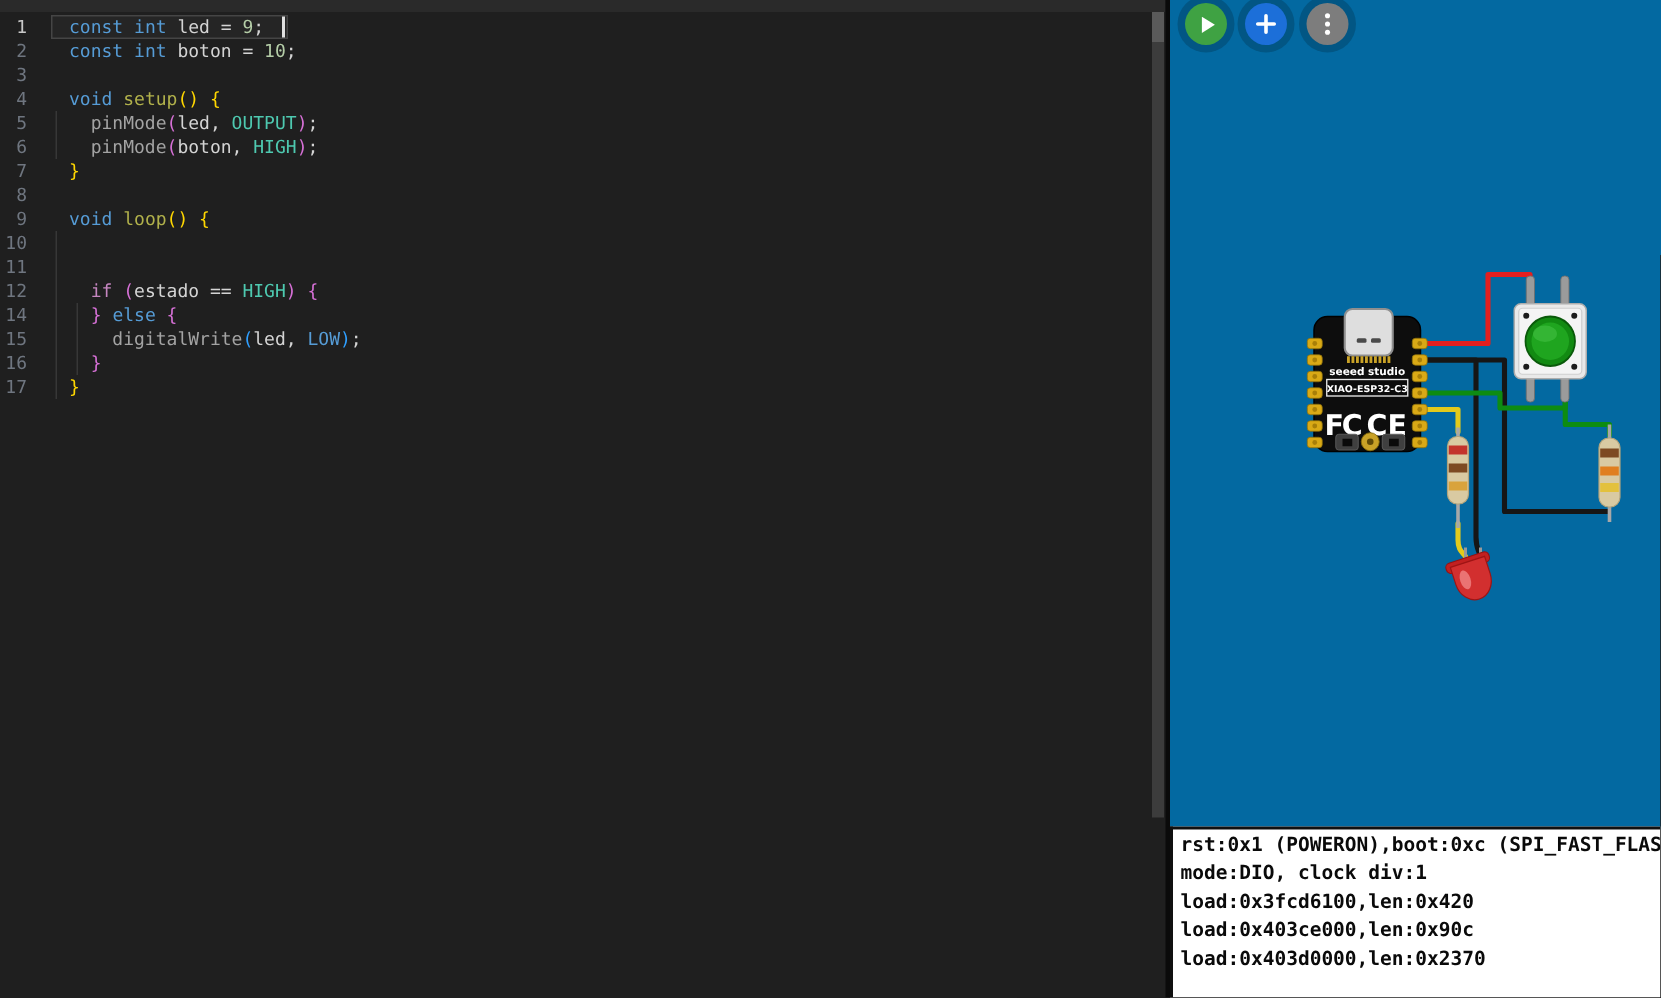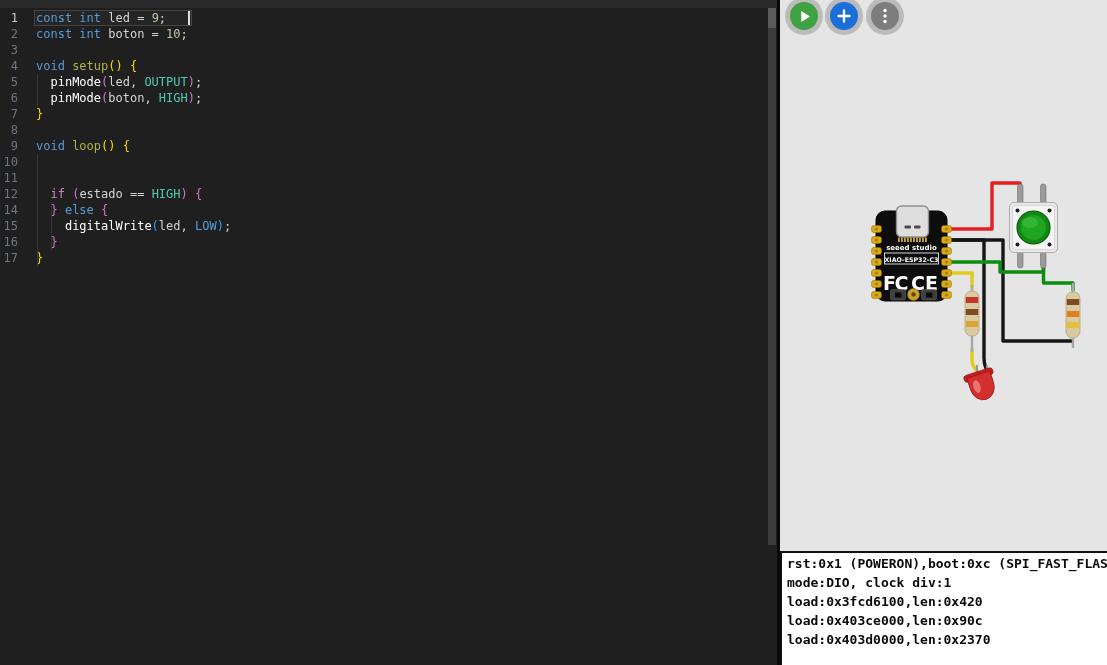--- a/index.html
+++ b/index.html
@@ -6,38 +6,38 @@
   #app{position:relative;width:1107px;height:665px;overflow:hidden;
        font-family:"DejaVu Sans Mono",monospace;}
 
   
   .editor-pane{position:absolute;left:0;top:0;width:777px;height:665px;background:#1f1f1f;overflow:hidden;}
   .editor-topstrip{position:absolute;left:0;top:0;width:777px;height:8px;background:#2a2a2a;}
   .code-lines{position:absolute;left:0;top:0;width:100%;padding-top:10px;}
   .code-line{height:16px;display:flex;align-items:center;font-size:12px;line-height:16px;}
   .ln{flex:none;width:18px;text-align:right;color:#6f7680;user-select:none;}
   .ln.active{color:#c8c8c8;}
-  .code{margin-left:18px;white-space:pre;color:#d4d4d4;}
+  .code{margin-left:28px;white-space:pre;color:#d4d4d4;}
   .tk-kw{color:#569cd6}.tk-ctrl{color:#c586c0}.tk-fn{color:#b1b14b}
-  .tk-call{color:#ffffff}.tk-const{color:#4ec9b0}.tk-num{color:#b5cea8}
+  .tk-call{color:#a3a3a3}.tk-const{color:#4ec9b0}.tk-num{color:#b5cea8}
   .tk-pl{color:#d4d4d4}.tk-b1{color:#ffd700}.tk-b2{color:#d670d6}.tk-b3{color:#2f9fff}
   .current-line-box{position:absolute;left:34px;top:10px;width:158px;height:16px;
        border:1px solid #454545;background:rgba(130,130,130,0.07);box-sizing:border-box;}
   .cursor{position:absolute;left:188px;top:11px;width:1.5px;height:14px;background:#e0e0e0;
        animation:blink 1s steps(1) infinite;}
   @keyframes blink{50%{opacity:0;}}
   .indent-guide{position:absolute;width:1px;background:#373737;}
   .scrollbar{position:absolute;left:768px;top:8px;width:8px;height:537px;background:#3c3c3c;}
   .scroll-thumb{position:absolute;left:0;top:0;width:8px;height:20px;background:#5a5a5a;}
 
   
   .divider{position:absolute;left:777px;top:0;width:3px;height:665px;background:#0a0a0a;cursor:col-resize;}
 
   
-  .sim-pane{position:absolute;left:780px;top:0;width:327px;height:553px;background:#e5e5e5;overflow:hidden;}
+  .sim-pane{position:absolute;left:780px;top:0;width:327px;height:553px;background:#0369a1;overflow:hidden;}
   .circle-btn{position:absolute;top:2px;width:28px;height:28px;border-radius:50%;
        display:flex;align-items:center;justify-content:center;
        box-shadow:0 0 0 5px rgba(0,0,0,0.18);cursor:pointer;}
   .circle-btn svg{display:block;}
 
   
   .serial-pane{position:absolute;left:780px;top:551px;width:327px;height:114px;background:#ffffff;
        border-top:2px solid #101010;border-left:2px solid #101010;box-sizing:border-box;
        overflow:hidden;padding:1px 0 0 5px;}
   .serial-line{font-family:"DejaVu Sans Mono",monospace;font-size:13px;font-weight:bold;

